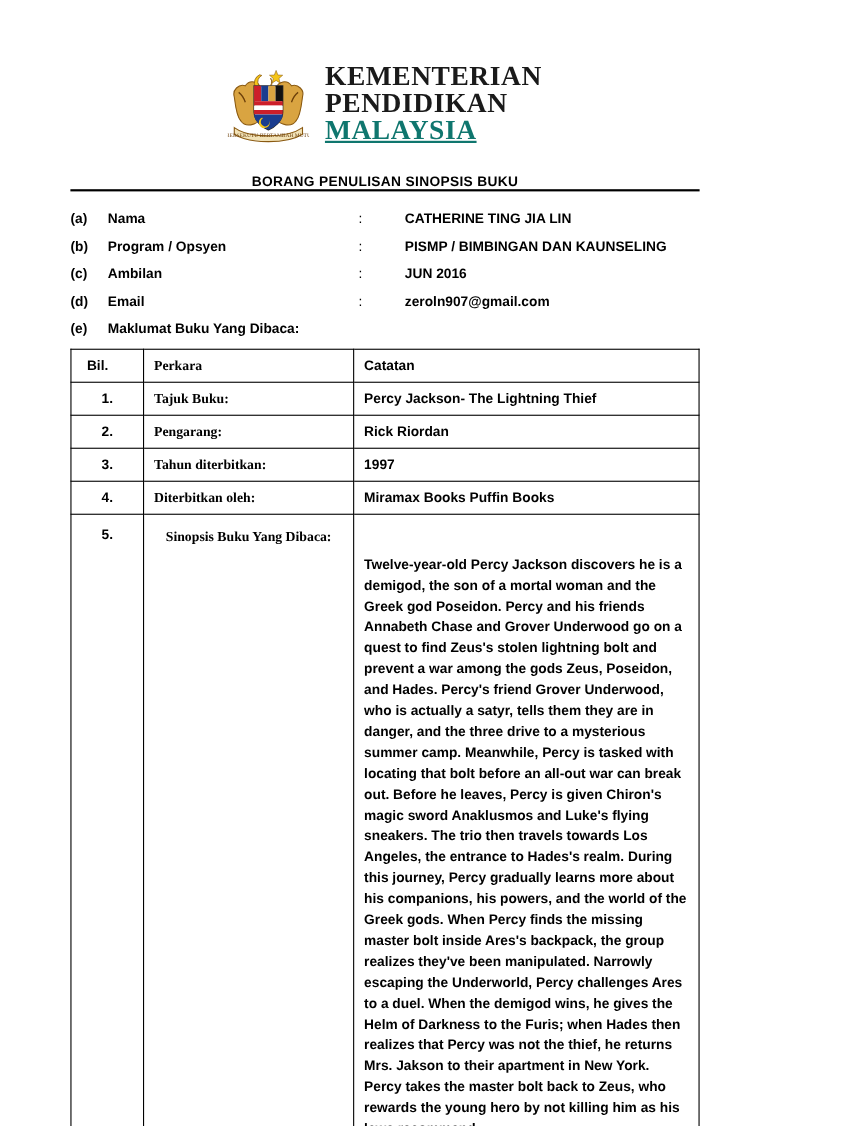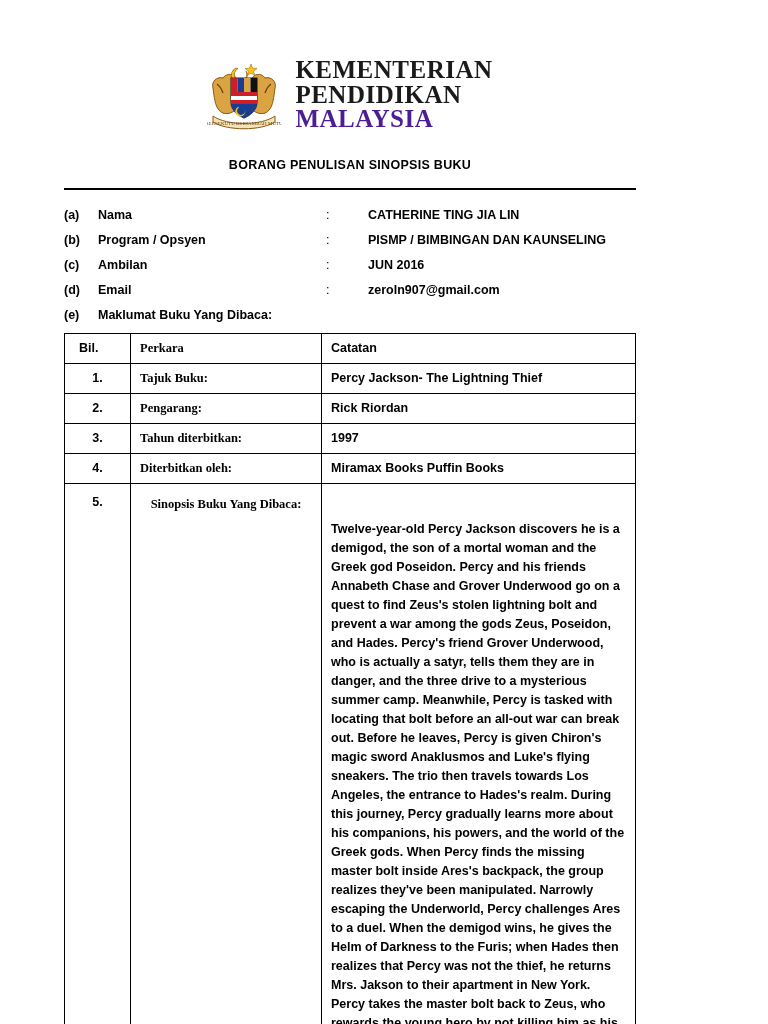--- a/index.html
+++ b/index.html
@@ -40,28 +40,28 @@
   }
   .crest svg { display: block; }
   .ministry-name {
     line-height: 0.98;
     font-family: "Liberation Serif", serif;
     font-weight: bold;
     letter-spacing: 0.5px;
   }
   .ministry-name .l1 { font-size: 25px; color: #1a1a1a; display: block; }
   .ministry-name .l2 { font-size: 25px; color: #1a1a1a; display: block; }
-  .ministry-name .l3 { font-size: 25px; color: #4c1d95; display: block; }
+  .ministry-name .l3 { font-size: 25px; color: #0f766e; display: block; text-decoration: underline; }
 
   .form-title {
     text-align: center;
     font-size: 12.5px;
     font-weight: bold;
     letter-spacing: 0.3px;
-    margin-bottom: 16px;
+    margin-bottom: 0;
   }
 
   .rule {
     border: none;
     border-top: 2px solid #000;
     margin: 0 0 18px 0;
   }
 
   
   .fields { font-size: 12.5px; }

